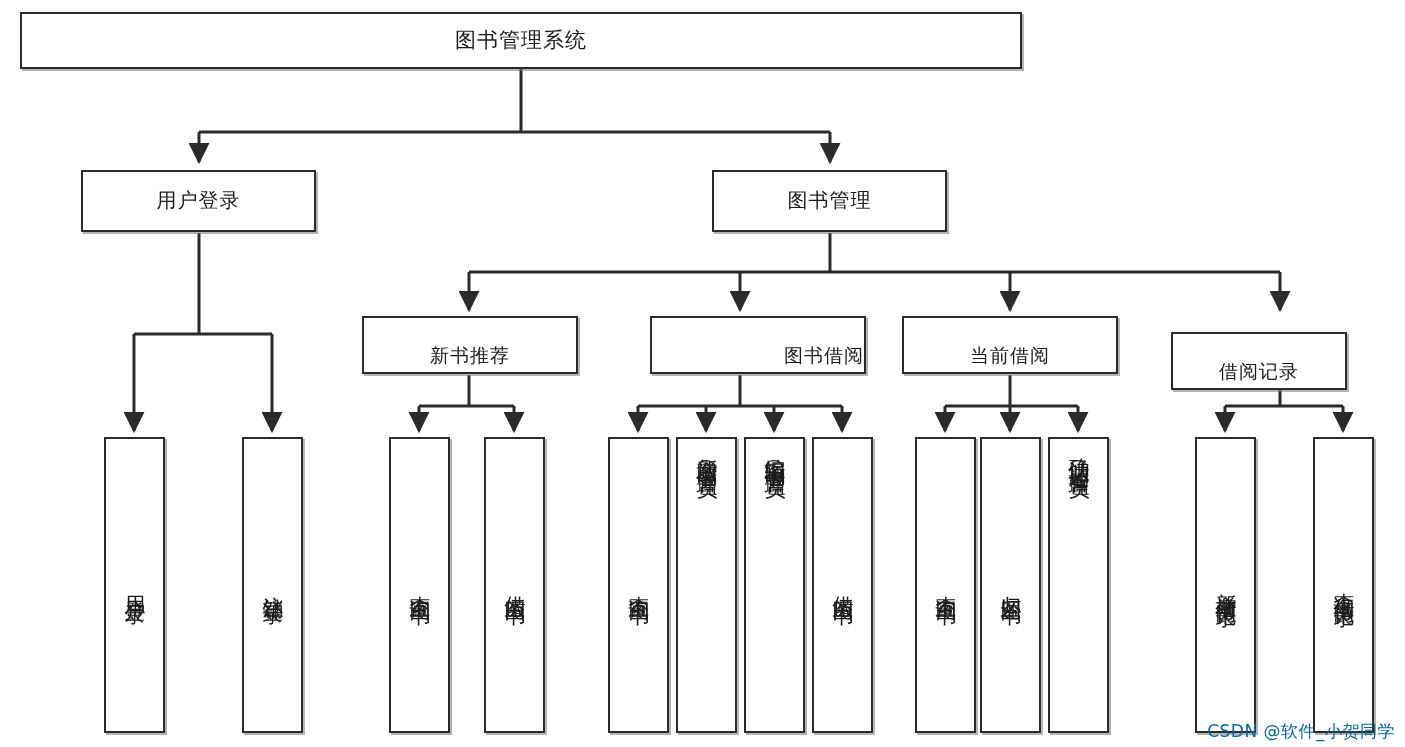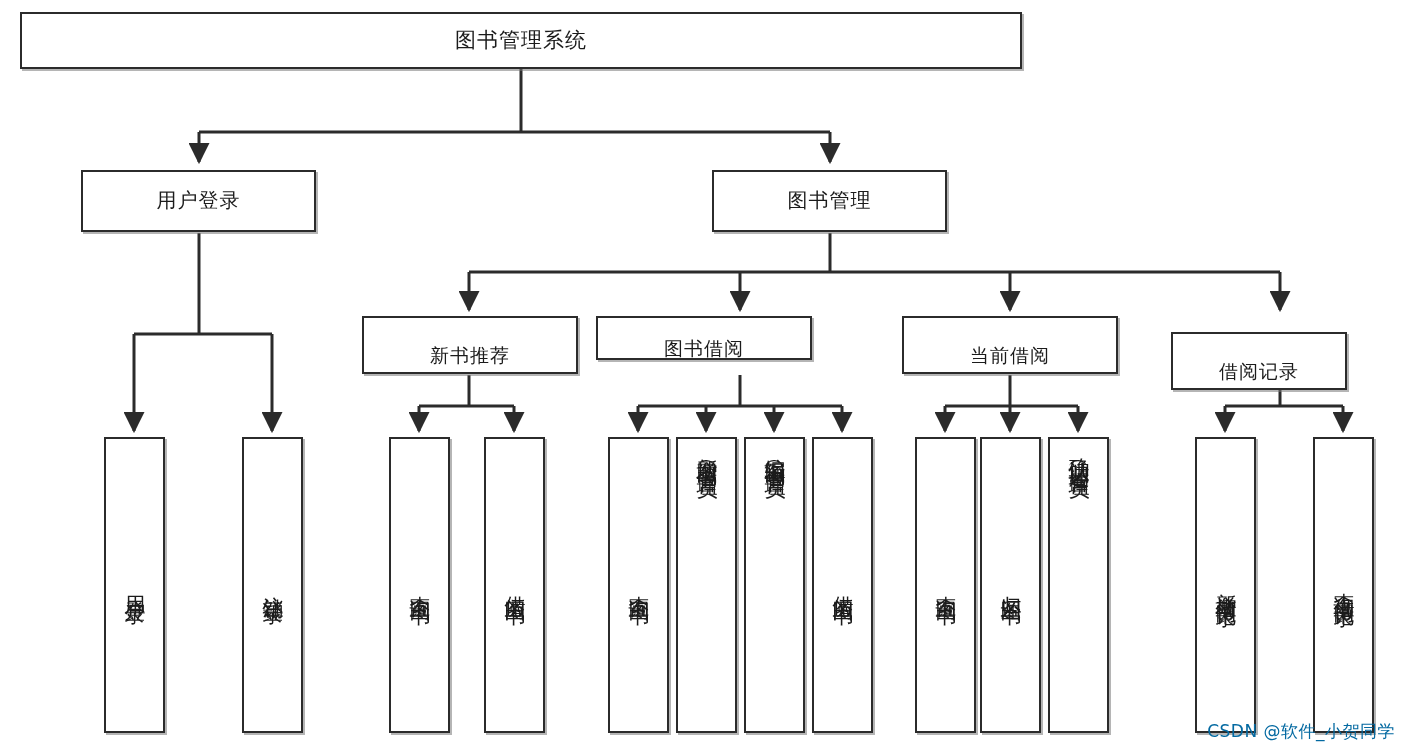--- a/index.html
+++ b/index.html
@@ -149,21 +149,21 @@
   </div>
 
   <div class="node level2 shadowed" style="left:712px; top:170px; width:235px; height:62px;">
     <span class="label">图书管理</span>
   </div>
 
   <div class="node level3 shadowed" style="left:362px; top:316px; width:216px; height:58px;">
     <span class="label">新书推荐</span>
   </div>
 
-  <div class="node level3 shadowed" style="left:596px; top:316px; width:216px; height:44px;">
+  <div class="node level3 shadowed" style="left:650px; top:316px; width:216px; height:58px;justify-content:flex-end;">
     <span class="label">图书借阅</span>
   </div>
 
   <div class="node level3 shadowed" style="left:902px; top:316px; width:216px; height:58px;">
     <span class="label">当前借阅</span>
   </div>
 
   <div class="node level3 shadowed" style="left:1171px; top:332px; width:176px; height:58px;">
     <span class="label">借阅记录</span>
   </div>

